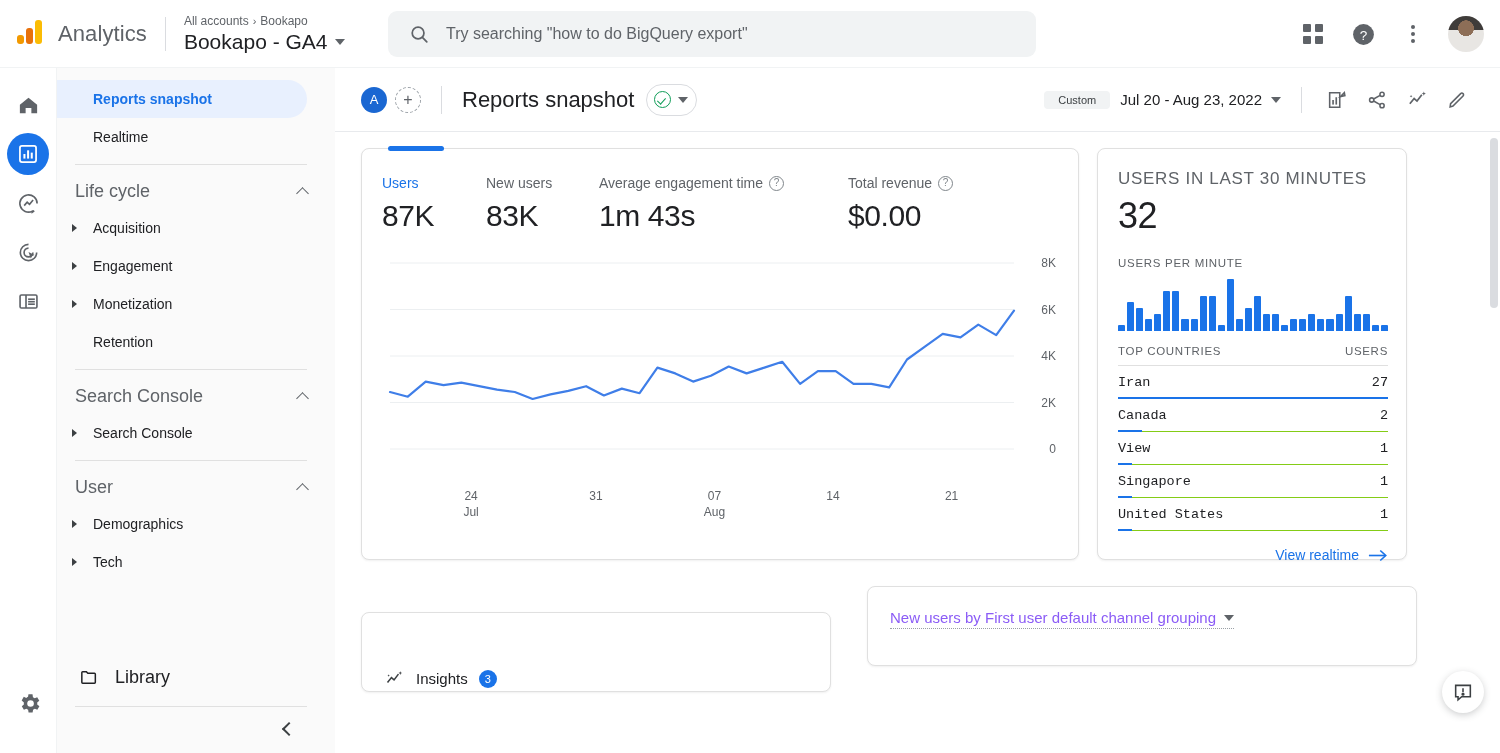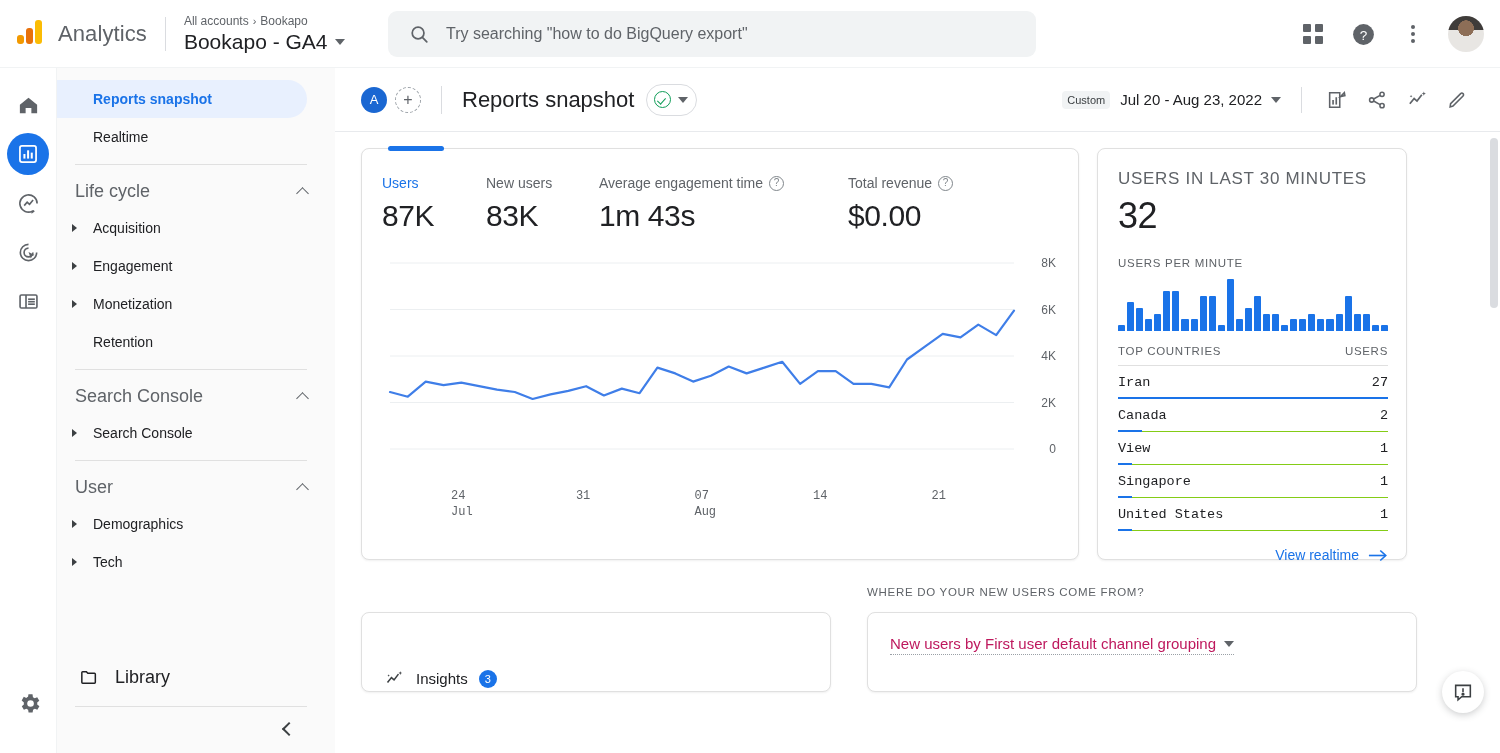--- a/index.html
+++ b/index.html
@@ -149,21 +149,21 @@
   .check-circle::after {
     content: ""; position: absolute; left: 4px; top: 3.5px; width: 4px; height: 7px;
     border-right: 1.8px solid #0f9d58; border-bottom: 1.8px solid #0f9d58;
     transform: rotate(42deg);
   }
   .chead-right {
     margin-left: auto; display: flex; align-items: center; gap: 2px;
   }
   .custom-chip {
     font-size: 11px; color: #3c4043; background: #f1f3f4; border-radius: 4px;
-    padding: 3px 5px; margin-right: 8px;
+    padding: 3px 14px; margin-right: 8px;
   }
   .daterange {
     font-size: 15px; color: #202124; display: flex; align-items: center; gap: 9px; cursor: pointer;
   }
   .chead-vsep { width: 1px; height: 26px; background: #dadce0; margin: 0 14px 0 18px; }
   .hicon { width: 38px; height: 38px; display: flex; align-items: center; justify-content: center;
            border-radius: 50%; cursor: pointer; color: #5f6368; }
 
   
   .main {
@@ -185,21 +185,21 @@
   .m-label { font-size: 14px; color: #5f6368; display: flex; align-items: center; gap: 6px; }
   .m-label.sel { color: #1a73e8; }
   .m-value { font-size: 30px; color: #202124; margin-top: 8px; letter-spacing: -.4px; }
   .qmark {
     width: 15px; height: 15px; border-radius: 50%; border: 1.3px solid #80868b;
     font-size: 10px; color: #80868b; display: flex; align-items: center;
     justify-content: center; line-height: 1; cursor: pointer;
   }
   .chartwrap { position: absolute; left: 20px; top: 100px; width: 680px; height: 250px; }
   .xaxis { position: absolute; left: 20px; top: 340px; width: 680px; height: 46px; }
-  .xtick { position: absolute; text-align: left; font-size: 12px; color: #5f6368; width: 40px; font-family: Liberation Mono, monospace; }
+  .xtick { position: absolute; text-align: center; font-size: 12px; color: #5f6368; width: 40px; }
   .xtick .d2 { display: block; margin-top: 2px; }
 
   .card-right { width: 310px; height: 412px; padding: 20px 18px 12px 20px; position: relative; }
   .rt-label { font-size: 17px; color: #5f6368; letter-spacing: .7px; }
   .rt-big { font-size: 36px; color: #202124; margin-top: 6px; letter-spacing: -.5px; }
   .upm-label { font-size: 11.5px; color: #5f6368; letter-spacing: .7px; margin-top: 20px; }
   .spark { height: 54px; display: flex; align-items: flex-end; gap: 2px; margin-top: 8px; }
   .spark i { flex: 1; background: #1a73e8; border-radius: 1px 1px 0 0; display: block; min-height: 2px; }
   .tbl-head {
     display: flex; justify-content: space-between; font-size: 11.5px; color: #5f6368;
@@ -218,21 +218,21 @@
   .lower-right { width: 550px; margin-left: 18px; }
   .section-cap { font-size: 11.5px; color: #5f6368; letter-spacing: .7px; margin-bottom: 10px; height: 16px; }
   .lcard { background:#fff; border: 1px solid #e0e0e0; border-radius: 8px; height: 80px;
            box-shadow: 0 1px 2px rgba(60,64,67,.08); padding: 22px 22px 0; }
   .insights-row { display: flex; align-items: center; gap: 11px; font-size: 15px; color: #202124; margin-top: 33px; }
   .badge-count {
     background: #1a73e8; color: #fff; font-size: 11px; border-radius: 50%;
     width: 18px; height: 18px; display: flex; align-items: center; justify-content: center;
   }
   .dd-link {
-    font-size: 15px; color: #be185d; display: inline-flex; align-items: center; gap: 8px;
+    font-size: 15px; color: #8b5cf6; display: inline-flex; align-items: center; gap: 8px;
     border-bottom: 1.5px dotted #9aa0a6; padding-bottom: 2px; cursor: pointer;
   }
 
   
   .vscroll { position: absolute; right: 2px; top: 70px; width: 8px; height: 680px; }
   .vscroll .thumb { position: absolute; top: 0; width: 8px; height: 170px; background: #dadce0; border-radius: 4px; }
 
   .fab {
     position: absolute; right: 16px; bottom: 40px; width: 42px; height: 42px;
     border-radius: 50%; background: #fff; box-shadow: 0 2px 7px rgba(60,64,67,.25);
@@ -612,21 +612,20 @@
                 <path d="M18.6 3.6l.6 1.6 1.6.6-1.6.6-.6 1.6-.6-1.6-1.6-.6 1.6-.6z" fill="#3c4043" stroke="none"></path>
                 <path d="M5.3 7.2l.4 1 1 .4-1 .4-.4 1-.4-1-1-.4 1-.4z" fill="#3c4043" stroke="none"></path>
               </svg>
               <span>Insights</span>
               <span class="badge-count">3</span>
             </div>
           </div>
         </div>
 
         <div class="lower-right">
-          <div class="section-cap">WHERE DO YOUR NEW USERS COME FROM?</div>
           <div class="lcard">
             <span class="dd-link">
               <span>New users by First user default channel grouping</span>
               <span class="caret-down"></span>
             </span>
           </div>
         </div>
       </div>
     </div>
 

